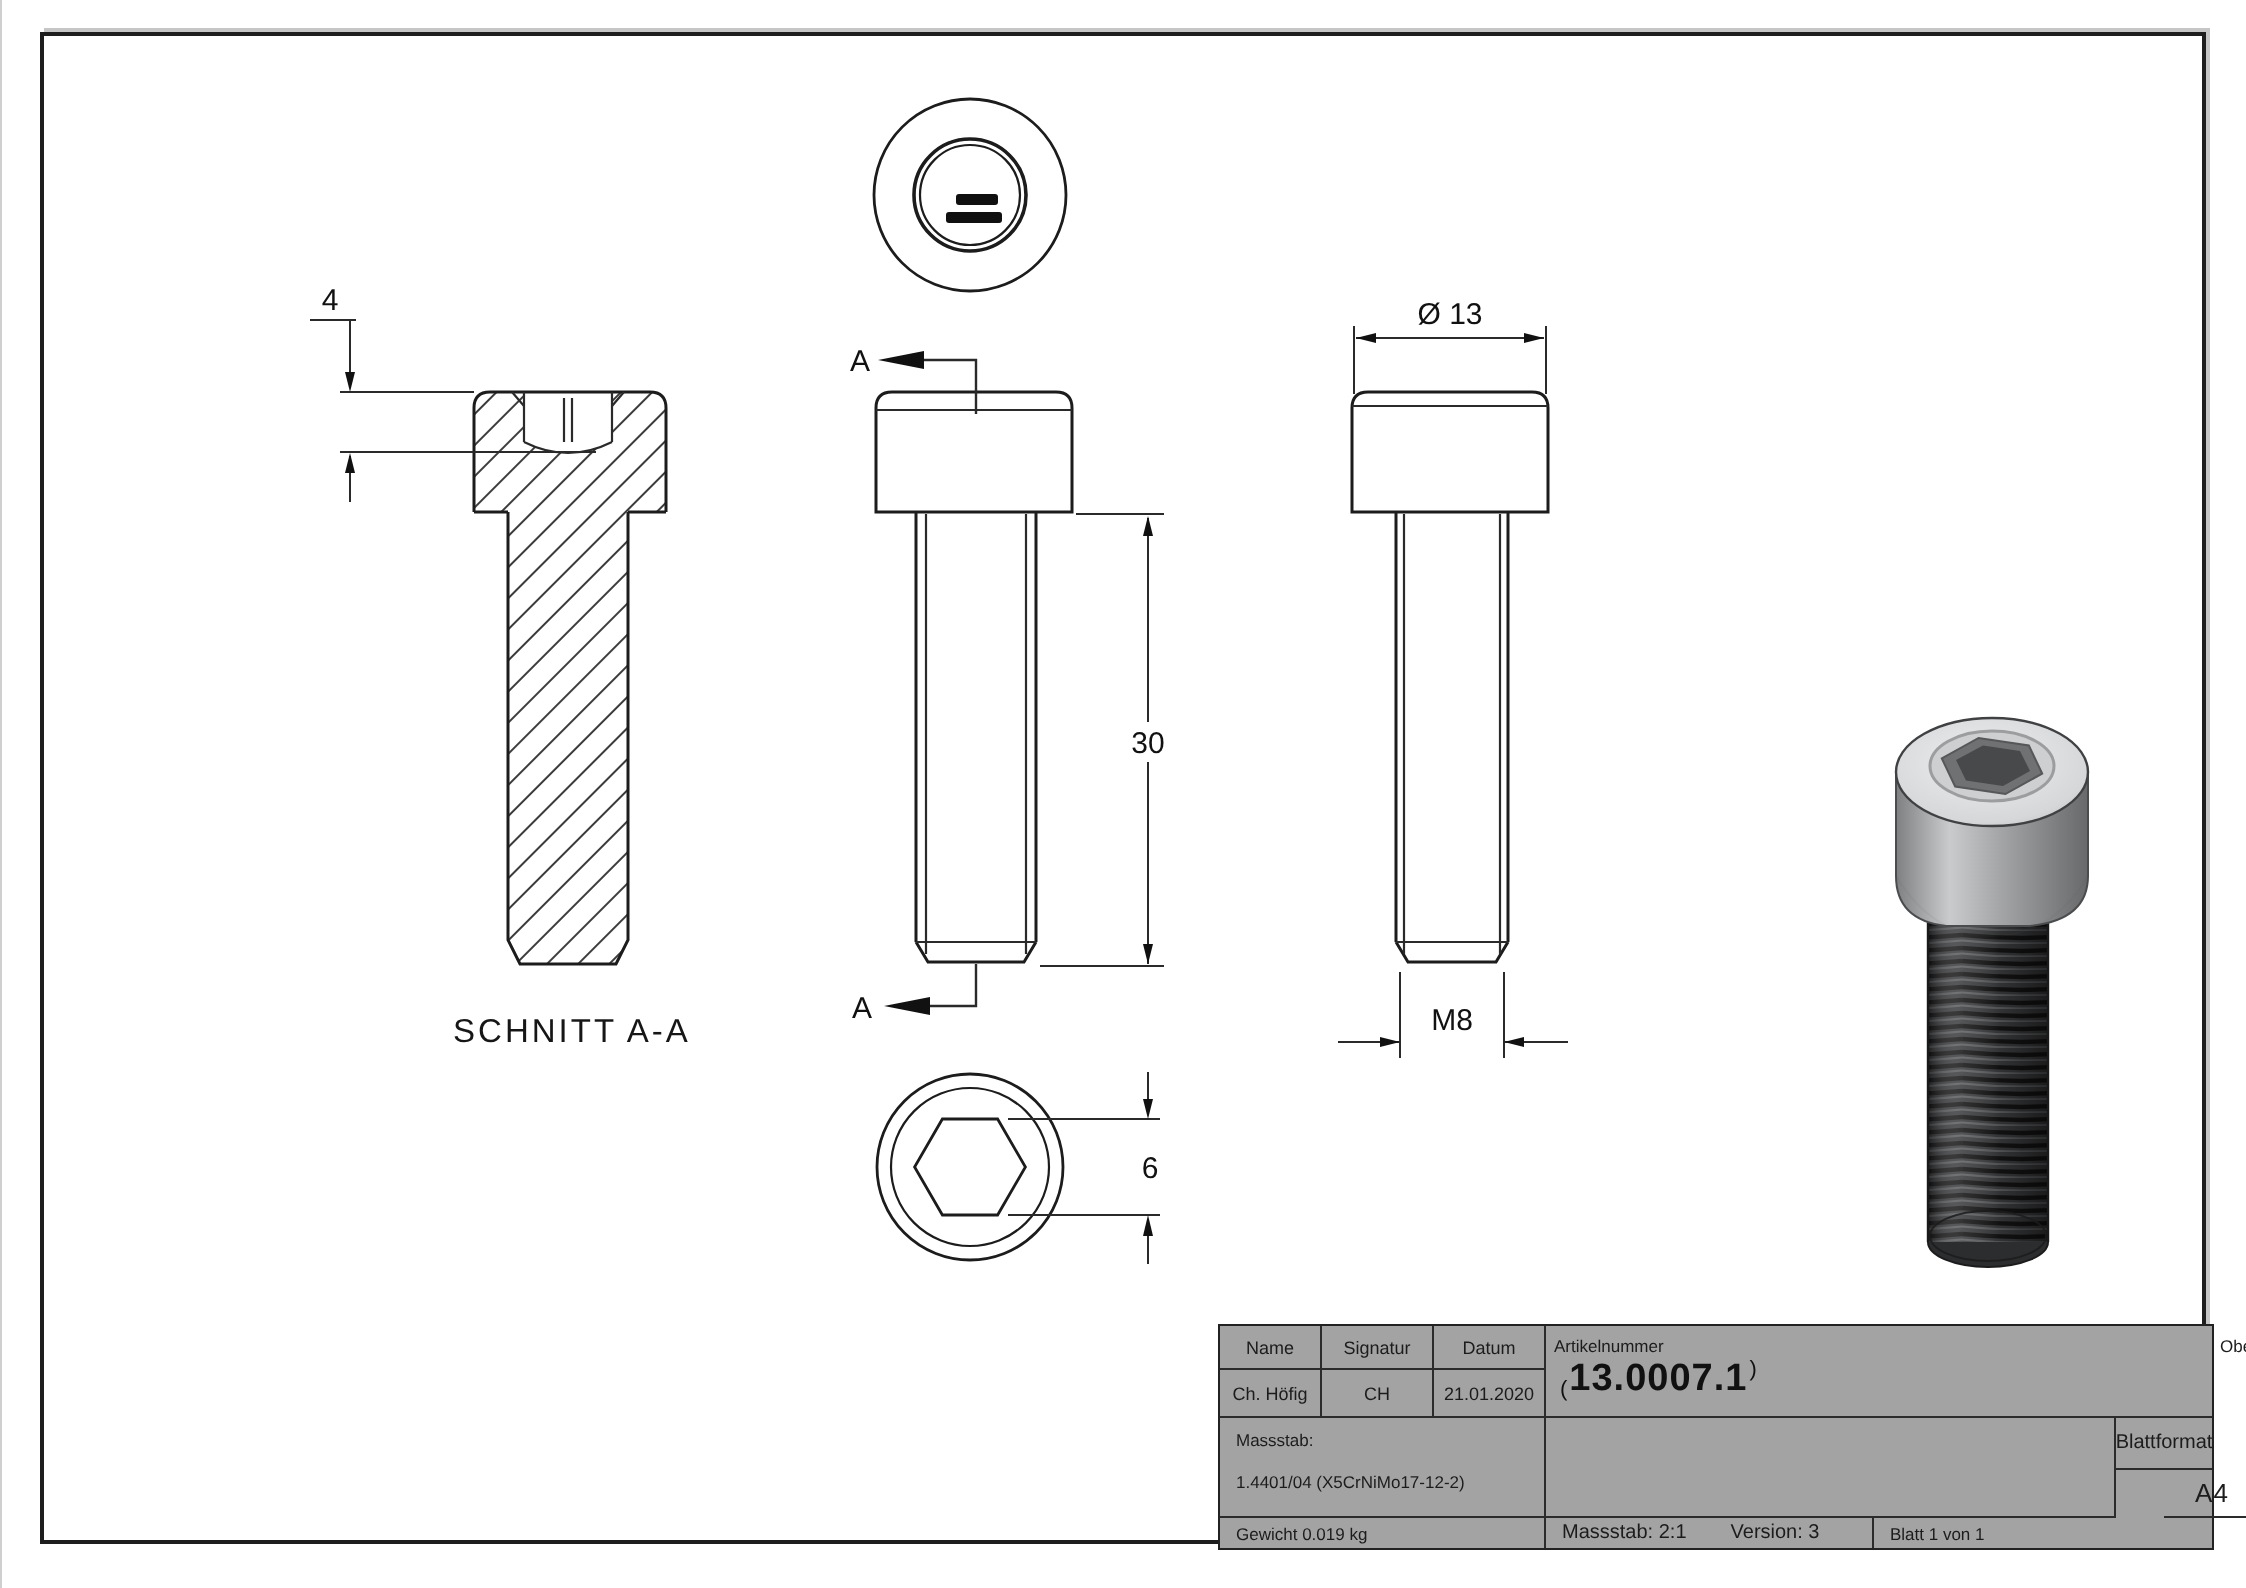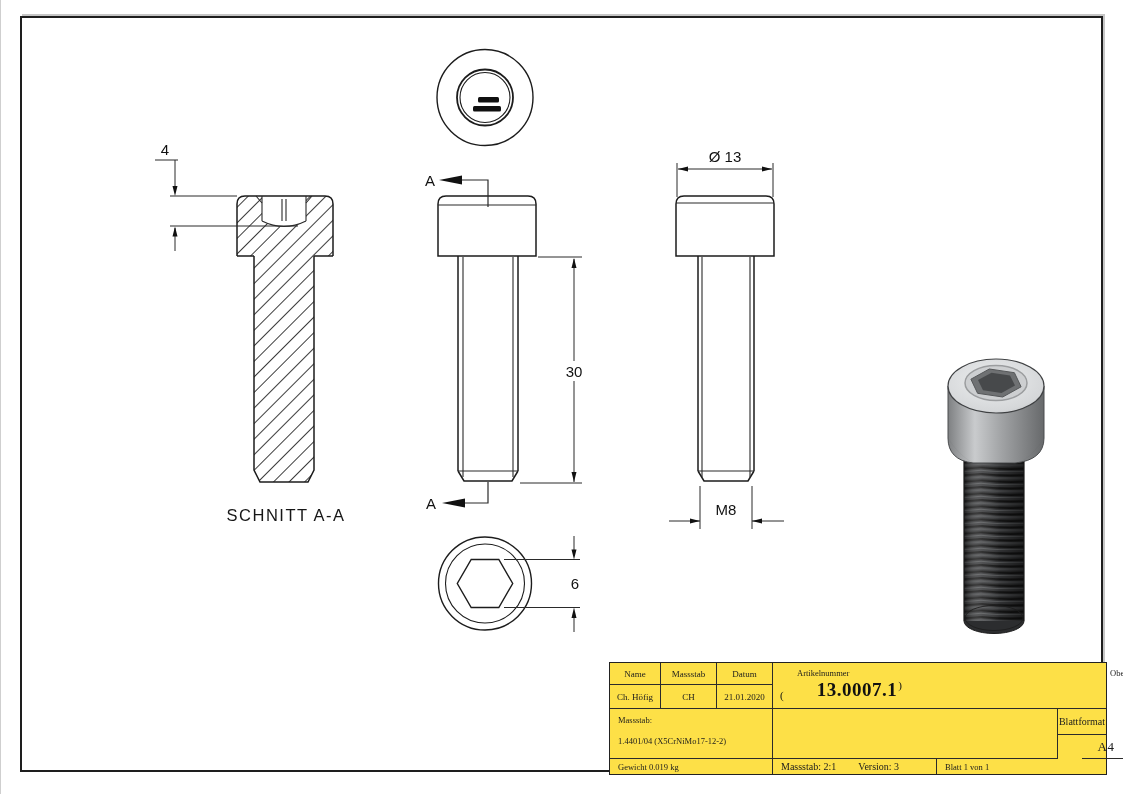--- a/index.html
+++ b/index.html
@@ -13,35 +13,35 @@
     position:absolute;left:19px;top:16px;width:1083px;height:756px;
     border:2px solid #1e1e1e;box-shadow:2px -2px 0 0 #c6c6c6;box-sizing:border-box;
   }
   svg{position:absolute;left:0;top:0;}
   .dim-text{font-family:"Liberation Sans",sans-serif;font-size:15px;fill:#111;}
   .cut-text{font-family:"Liberation Sans",sans-serif;font-size:15px;fill:#111;}
   .section-title{font-family:"Liberation Sans",sans-serif;font-size:16.5px;letter-spacing:1.5px;fill:#161616;}
   
   #titleblock{
     position:absolute;left:608px;top:662px;width:496px;height:111px;
-    border:1.5px solid #222;box-sizing:content-box;background:#fde047;
-    font-size:9px;color:#1c1c1c;font-family:Liberation Serif, serif;
+    border:1.5px solid #222;box-sizing:content-box;background:#a3a3a3;
+    font-size:9px;color:#1c1c1c;
   }
   .cell{position:absolute;box-sizing:border-box;}
   .b-r{border-right:1px solid #2b2b2b;}
   .b-b{border-bottom:1px solid #2b2b2b;}
   .ctr{display:flex;align-items:center;justify-content:center;text-align:center;}
   .padl{display:flex;align-items:center;padding-left:8px;}
-  .artnr-label{position:absolute;left:24px;top:5px;font-size:8.5px;}
+  .artnr-label{position:absolute;left:4px;top:5px;font-size:8.5px;}
   .oberfl{position:absolute;left:337px;top:5px;font-size:8.5px;display:flex;gap:10px;}
   .artnr-line{position:absolute;left:7px;top:16px;display:flex;align-items:center;color:#111;}
   .artnr-paren{font-size:11px;}
   .paren-lo{transform:translateY(5px);}
   .paren-hi{transform:translateY(-5px);}
-  .artnr-num{font-size:19px;font-weight:600;letter-spacing:.5px;padding:0 1px;margin-left:32px;}
+  .artnr-num{font-size:19px;font-weight:600;letter-spacing:.5px;padding:0 1px;}
   .wk1{position:absolute;left:8px;top:6px;font-size:8.5px;}
   .wk2{position:absolute;left:8px;top:27px;font-size:8.5px;}
   .bf-label{font-size:10px;}
   .bf-value{font-size:13px;letter-spacing:.5px;}
   .ms-row{display:flex;align-items:center;padding-left:8px;gap:22px;font-size:10px;}
   .small-txt{font-size:8.5px;}
 </style>
 </head>
 <body>
 
@@ -224,21 +224,21 @@
       <polygon points="94,39.5 80.5,47 62,44.2 57,34 70.5,26.8 89,29.5" fill="#47494b"></polygon>
     </g>
   </svg>
 
   <div id="titleblock">
 
     <div class="cell ctr b-r b-b" style="left:0;top:0;width:51px;height:22px;">
         <span>Name</span>
       </div>
     <div class="cell ctr b-r b-b" style="left:51px;top:0;width:56px;height:22px;">
-        <span>Massstab</span>
+        <span>Signatur</span>
       </div>
     <div class="cell ctr b-r b-b" style="left:107px;top:0;width:56px;height:22px;">
         <span>Datum</span>
       </div>
 
     <div class="cell b-b" style="left:163px;top:0;width:333px;height:46px;">
       <span class="artnr-label">Artikelnummer</span>
       <span class="oberfl">
         <span>Oberfläche:</span>
 

